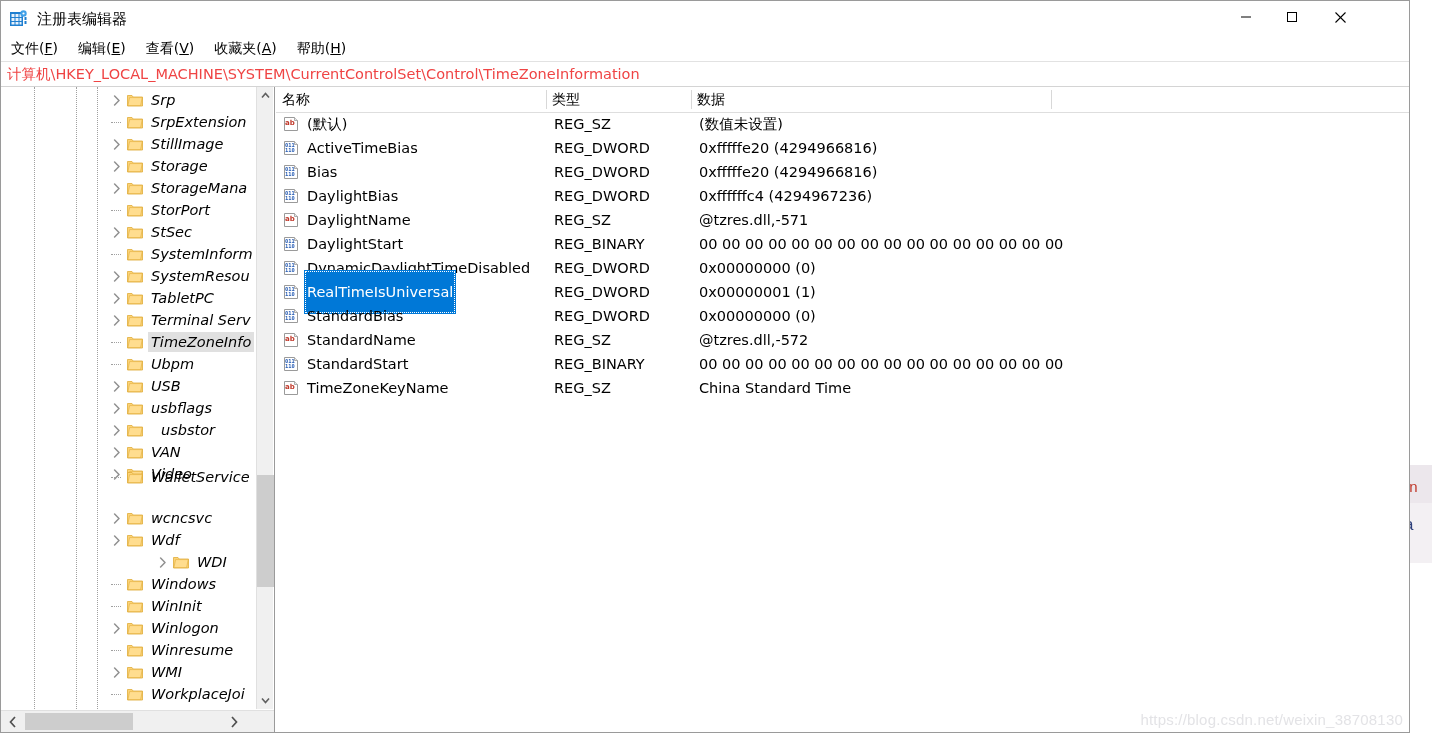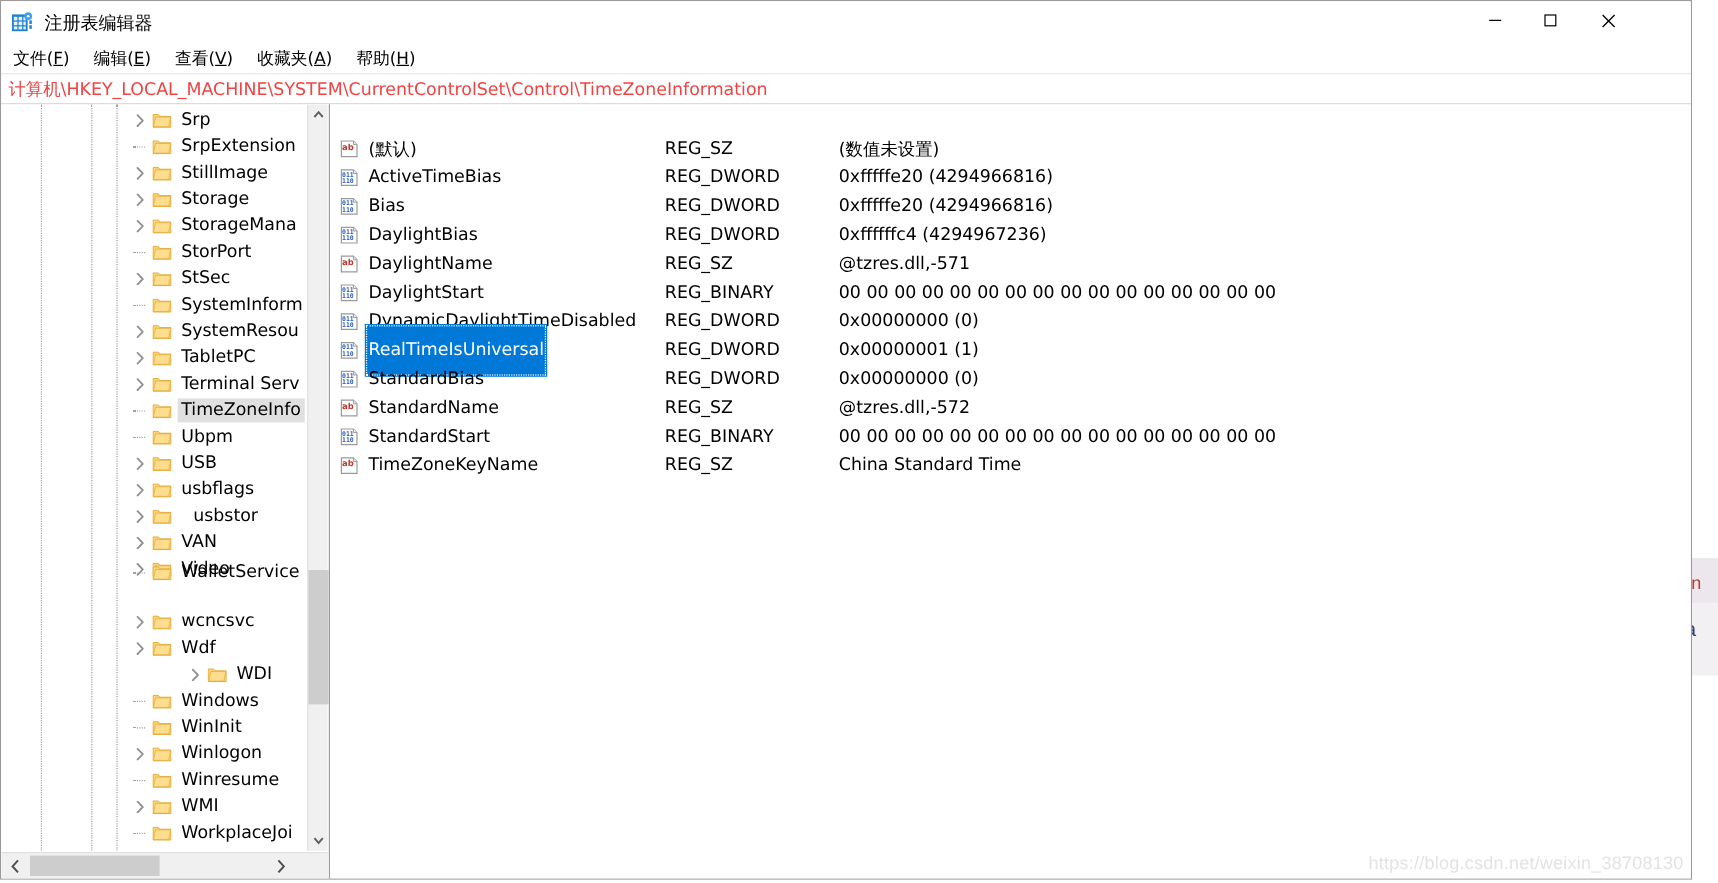--- a/index.html
+++ b/index.html
@@ -159,20 +159,21 @@
   }
   .tree-folder {
     position: absolute;
     width: 16px; height: 14px;
   }
   .tree-label-bg {
     position: absolute;
     height: 20px;
     display: flex; align-items: center;
     padding: 0 3px;
+    font-style: italic;
   }
   .tree-label {
     font-size: 14.5px;
     color: #000000;
     font-family: "DejaVu Sans", "Liberation Sans", sans-serif;
     white-space: nowrap;
   }
 
   
   #tree-vscroll {
@@ -761,20 +762,28 @@
         <div id="tree-hsb-thumb"></div>
         <div class="hsb-arrow" id="tree-hsb-right">
           <svg width="8" height="12" viewBox="0 0 8 12">
               <path d="M2 1 L6.5 6 L2 11" fill="none" stroke="#505050" stroke-width="1.7"></path>
             </svg>
         </div>
       </div>
     </div>
 
     <div id="list-pane">
+      <div id="list-header">
+        <div class="col-head" style="left:0px;width:270px;">名称</div>
+        <div class="col-sep" style="left:270px;"></div>
+        <div class="col-head" style="left:270px;width:145px;">类型</div>
+        <div class="col-sep" style="left:415px;"></div>
+        <div class="col-head" style="left:415px;width:360px;">数据</div>
+        <div class="col-sep" style="left:775px;"></div>
+      </div>
       <div id="list-body">
 
       <div class="list-row" style="top: 0px;">
             <div class="cell-icon"><svg width="16" height="16" viewBox="0 0 16 16">
                 <path d="M1.5 1.5 L11.5 1.5 L14.5 4.5 L14.5 14.5 L1.5 14.5 Z" fill="#ffffff" stroke="#9a9a9a" stroke-width="1"></path>
                 <path d="M11.5 1.5 L11.5 4.5 L14.5 4.5" fill="#e8e8e8" stroke="#9a9a9a" stroke-width="0.8"></path>
                 <text x="2" y="8.6" font-family="DejaVu Sans, sans-serif" font-size="7" font-weight="bold" fill="#c0392b">ab</text>
               </svg></div>
             <div class="cell-name">
               <span class="name-inner">(默认)</span>

